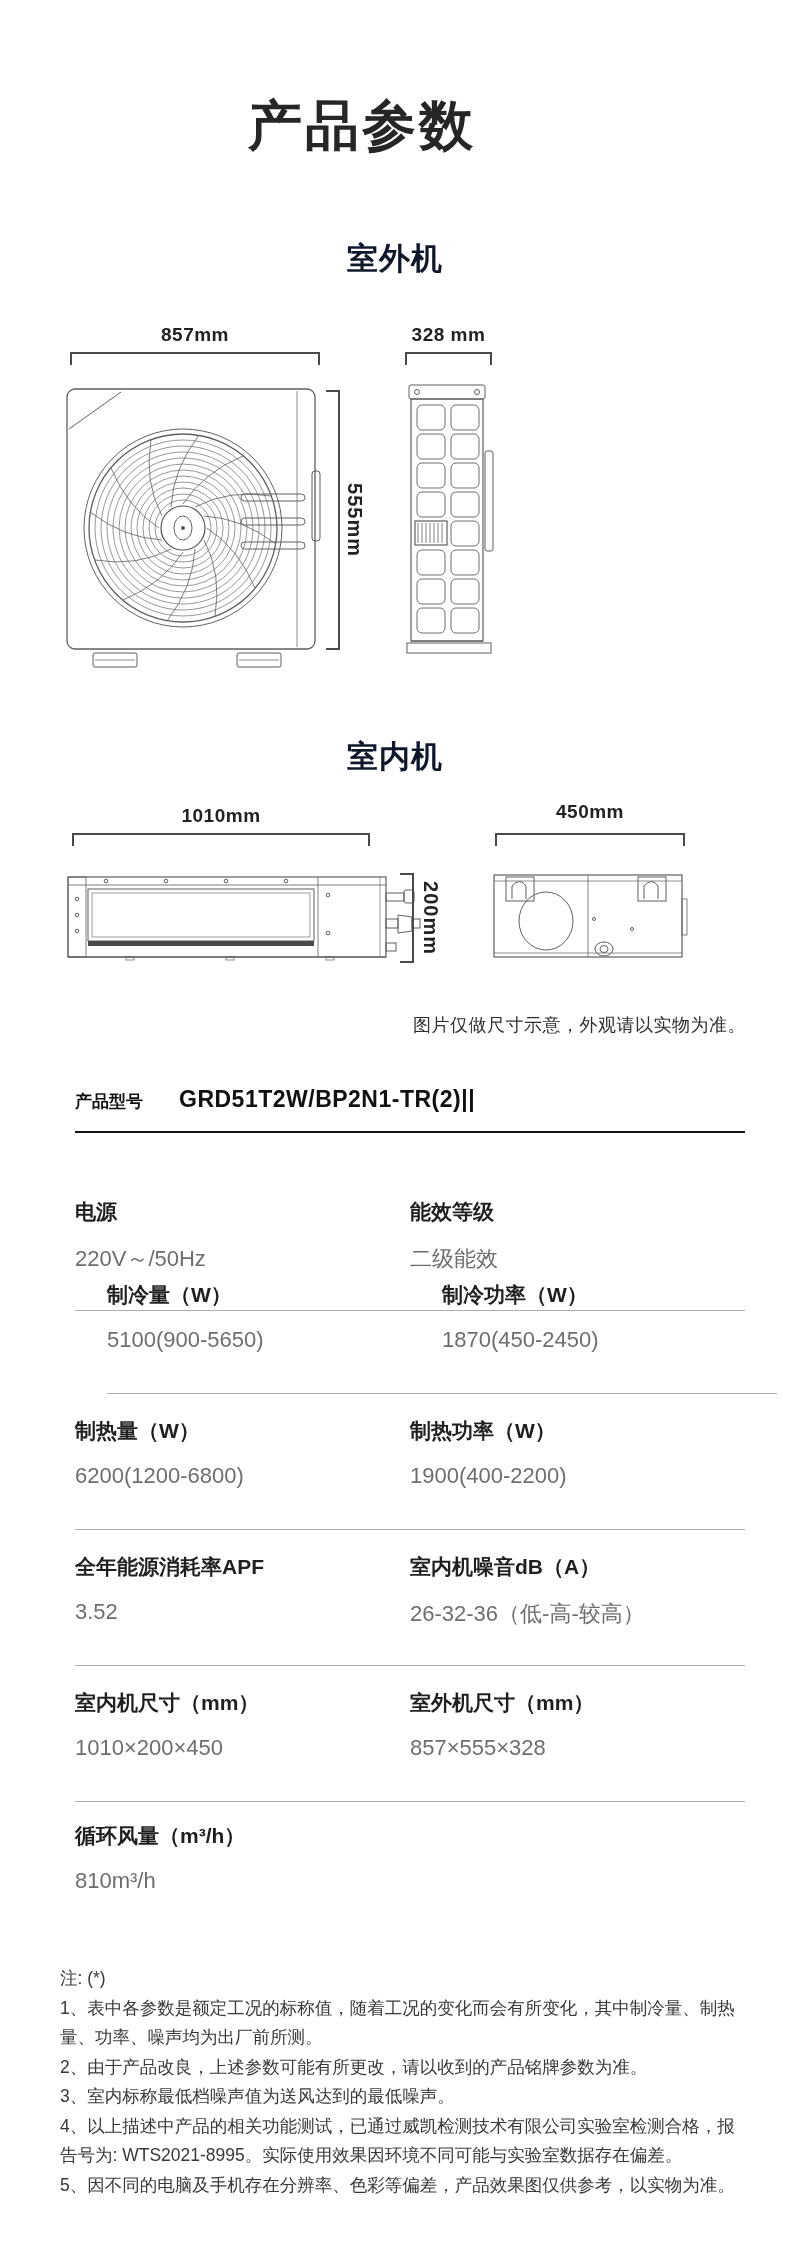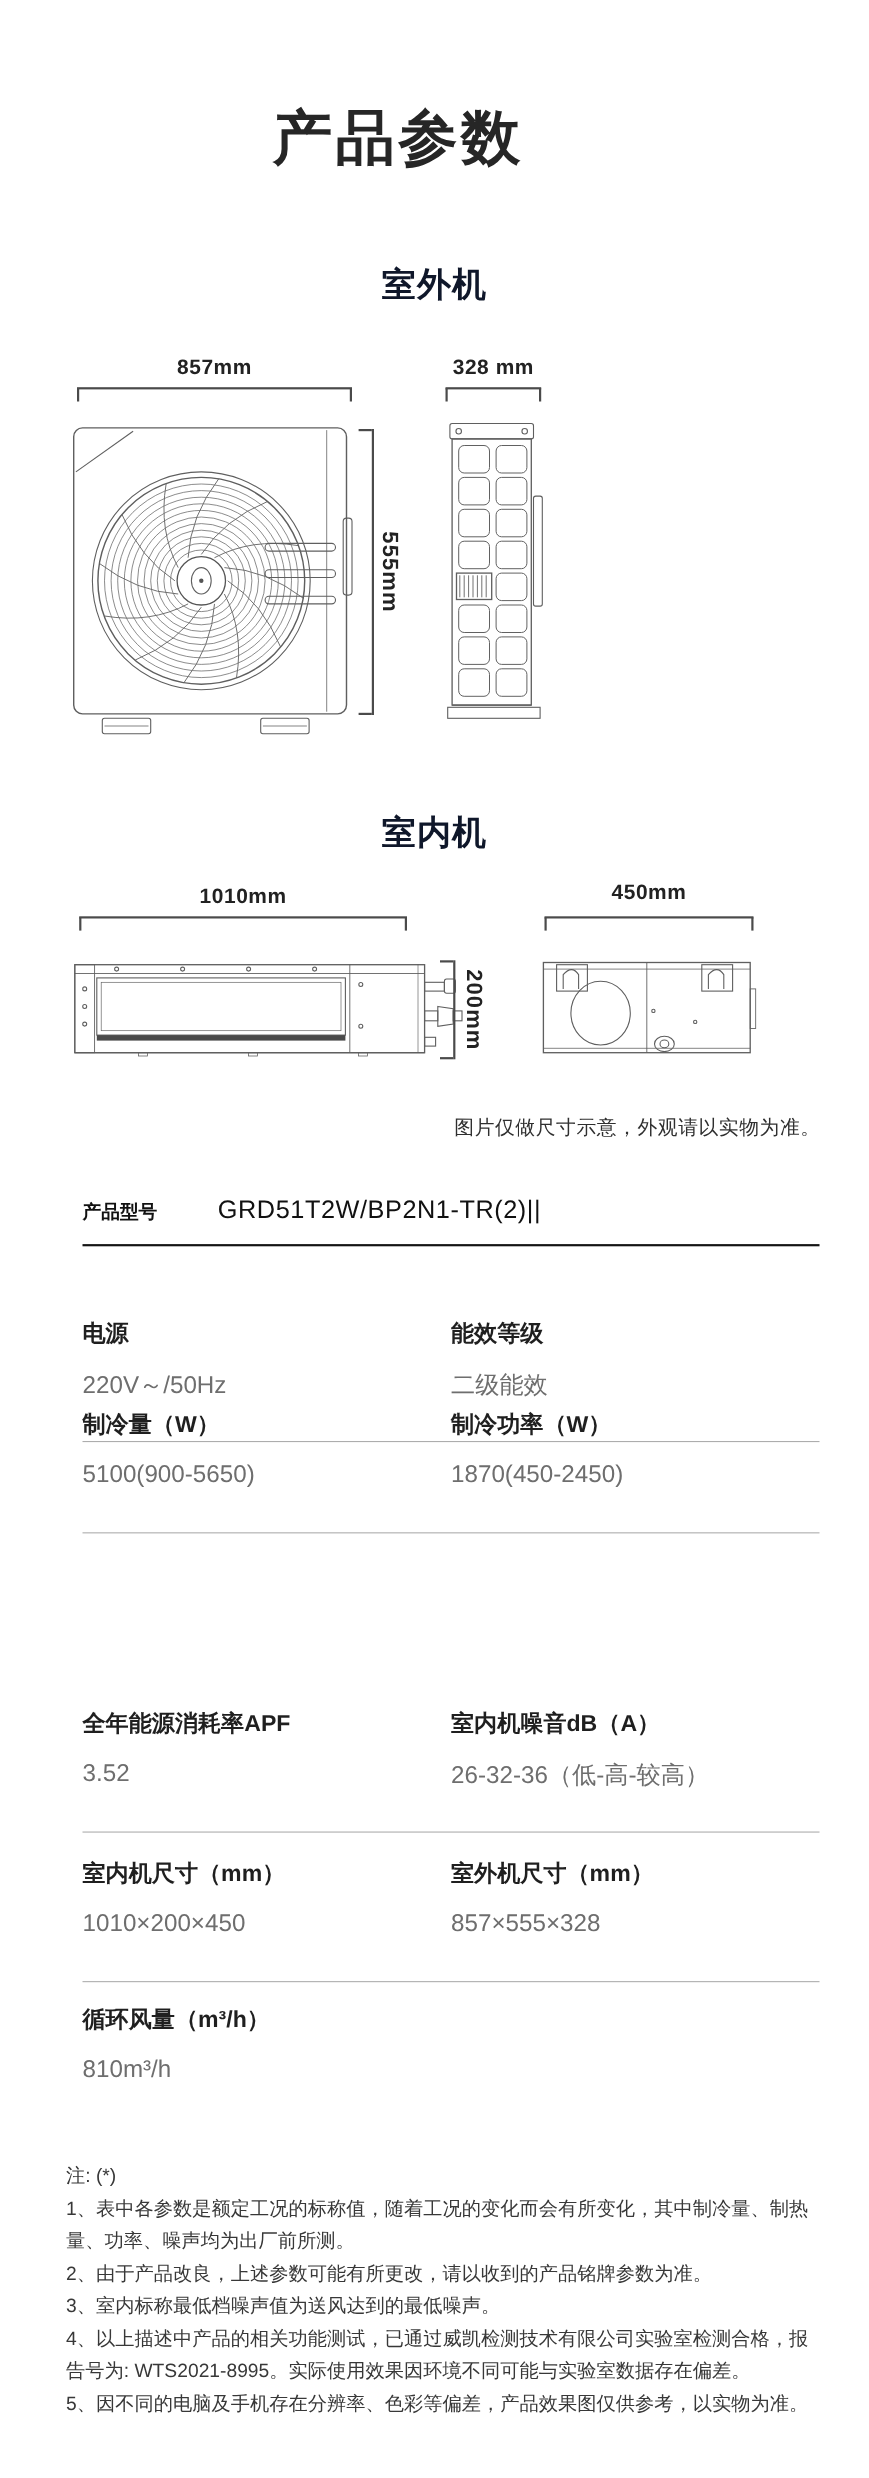--- a/index.html
+++ b/index.html
@@ -30,21 +30,21 @@
   
   .vbr{position:absolute;width:12px;border-right:2px solid #4a4a4a;}
   .vbr::before,.vbr::after{content:"";position:absolute;left:0;right:0;height:2px;background:#4a4a4a;}
   .vbr::before{top:0;}
   .vbr::after{bottom:0;}
   .disclaimer{
     right:44px;top:1013px;font-size:18px;color:#2f2f2f;letter-spacing:0.5px;
   }
   .model-row{left:75px;top:1086px;width:670px;}
   .model-label{display:inline-block;font-size:17px;font-weight:700;color:#111;}
-  .model-value{display:inline-block;font-size:23px;font-weight:400;color:#111;margin-left:55px;letter-spacing:0.5px;}
+  .model-value{display:inline-block;font-size:23px;font-weight:700;color:#111;margin-left:36px;letter-spacing:0.5px;}
   .model-divider{left:75px;top:1131px;width:670px;height:0;border-top:2px solid #141414;}
   .spec-row{position:absolute;left:75px;width:670px;height:136px;border-bottom:1px solid #adadad;}
   .spec-row.last{border-bottom:none;}
   .cell{position:absolute;top:0;height:136px;}
   .cell.left{left:0;width:330px;}
   .cell.right{left:335px;width:335px;}
   .spec-label{position:absolute;top:24px;left:0;font-size:21px;font-weight:700;color:#1f1f1f;white-space:nowrap;}
   .spec-value{position:absolute;top:70px;left:0;font-size:22px;font-weight:400;color:#6e6e6e;white-space:nowrap;}
   .notes{left:60px;top:1964px;width:692px;font-size:17.5px;line-height:29.5px;color:#383838;}
   .notes p{margin:0;}
@@ -227,31 +227,41 @@
     <div class="cell left">
       <div class="spec-label">电源</div>
       <div class="spec-value">220V～/50Hz</div>
     </div>
     <div class="cell right">
       <div class="spec-label">能效等级</div>
       <div class="spec-value">二级能效</div>
     </div>
   </div>
 
-  <div class="spec-row" style="top:1257px;">
+  <div class="spec-row" style="top:1257px;margin-left:32px;">
     <div class="cell left">
       <div class="spec-label">制冷量（W）</div>
       <div class="spec-value">5100(900-5650)</div>
     </div>
     <div class="cell right">
       <div class="spec-label">制冷功率（W）</div>
       <div class="spec-value">1870(450-2450)</div>
     </div>
   </div>
 
+  <div class="spec-row" style="top:1393px;">
+    <div class="cell left">
+      <div class="spec-label">制热量（W）</div>
+      <div class="spec-value">6200(1200-6800)</div>
+    </div>
+    <div class="cell right">
+      <div class="spec-label">制热功率（W）</div>
+      <div class="spec-value">1900(400-2200)</div>
+    </div>
+  </div>
 
   <div class="spec-row" style="top:1529px;">
     <div class="cell left">
       <div class="spec-label">全年能源消耗率APF</div>
       <div class="spec-value">3.52</div>
     </div>
     <div class="cell right">
       <div class="spec-label">室内机噪音dB（A）</div>
       <div class="spec-value">26-32-36（低-高-较高）</div>
     </div>

